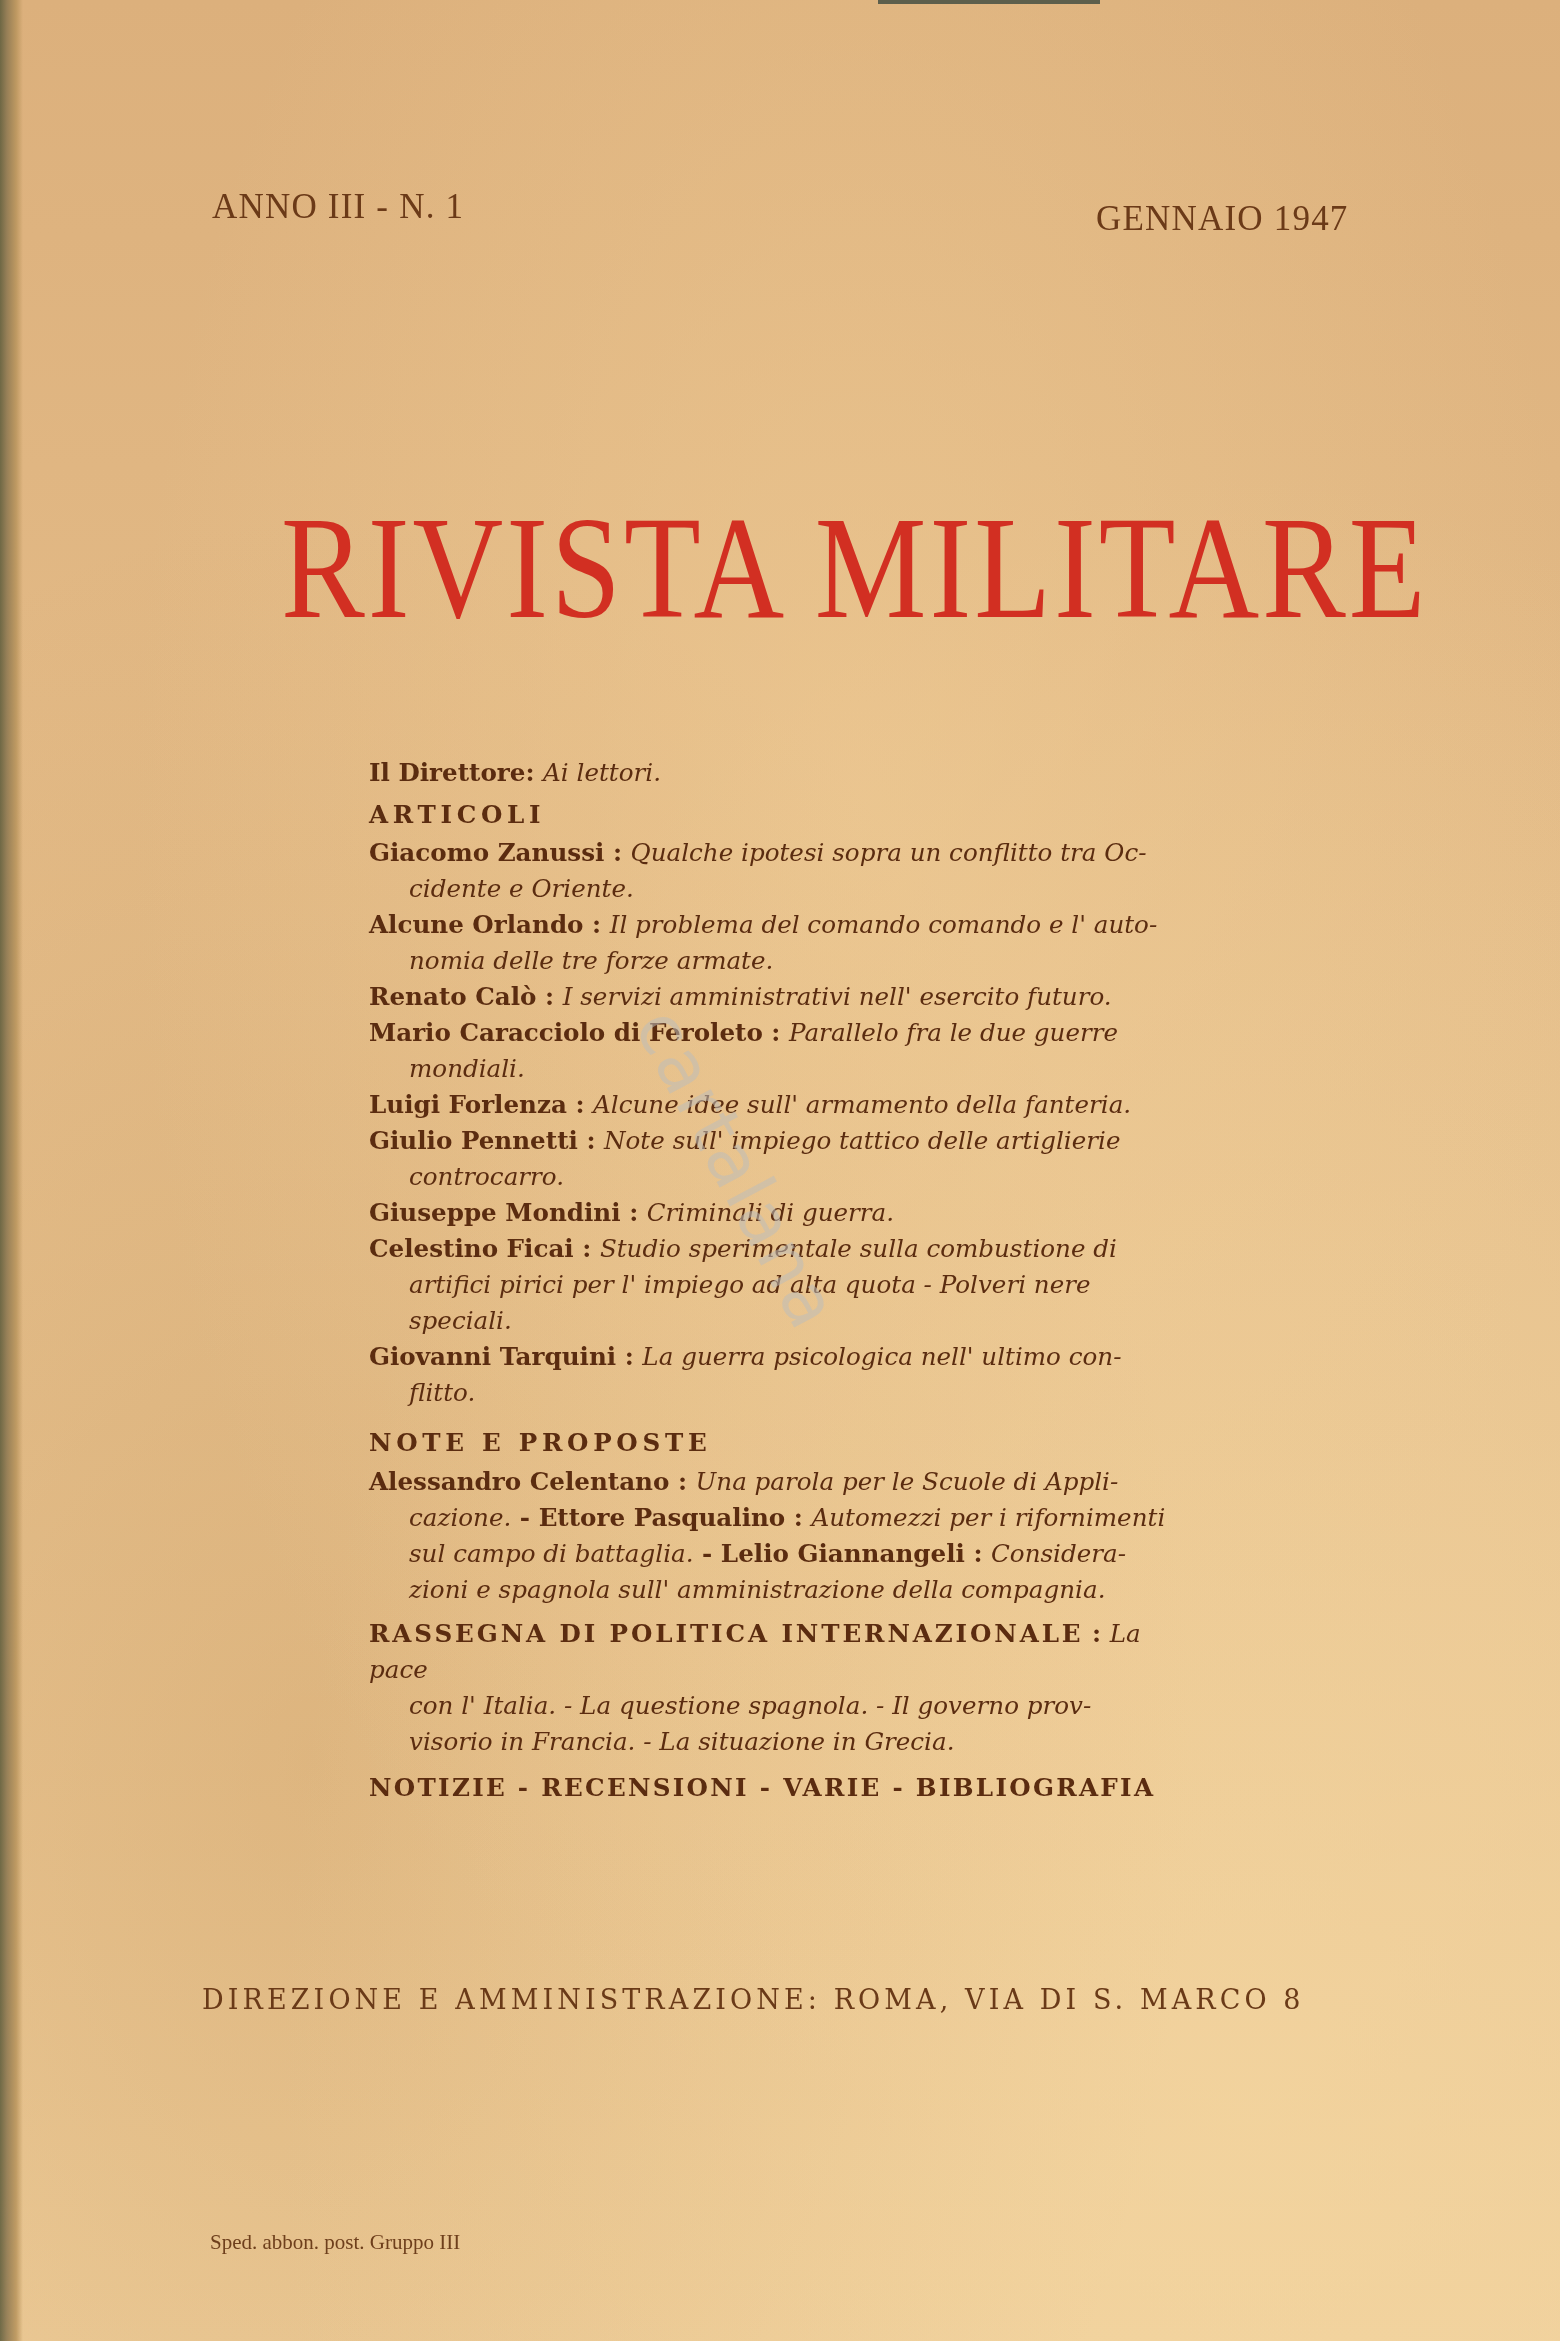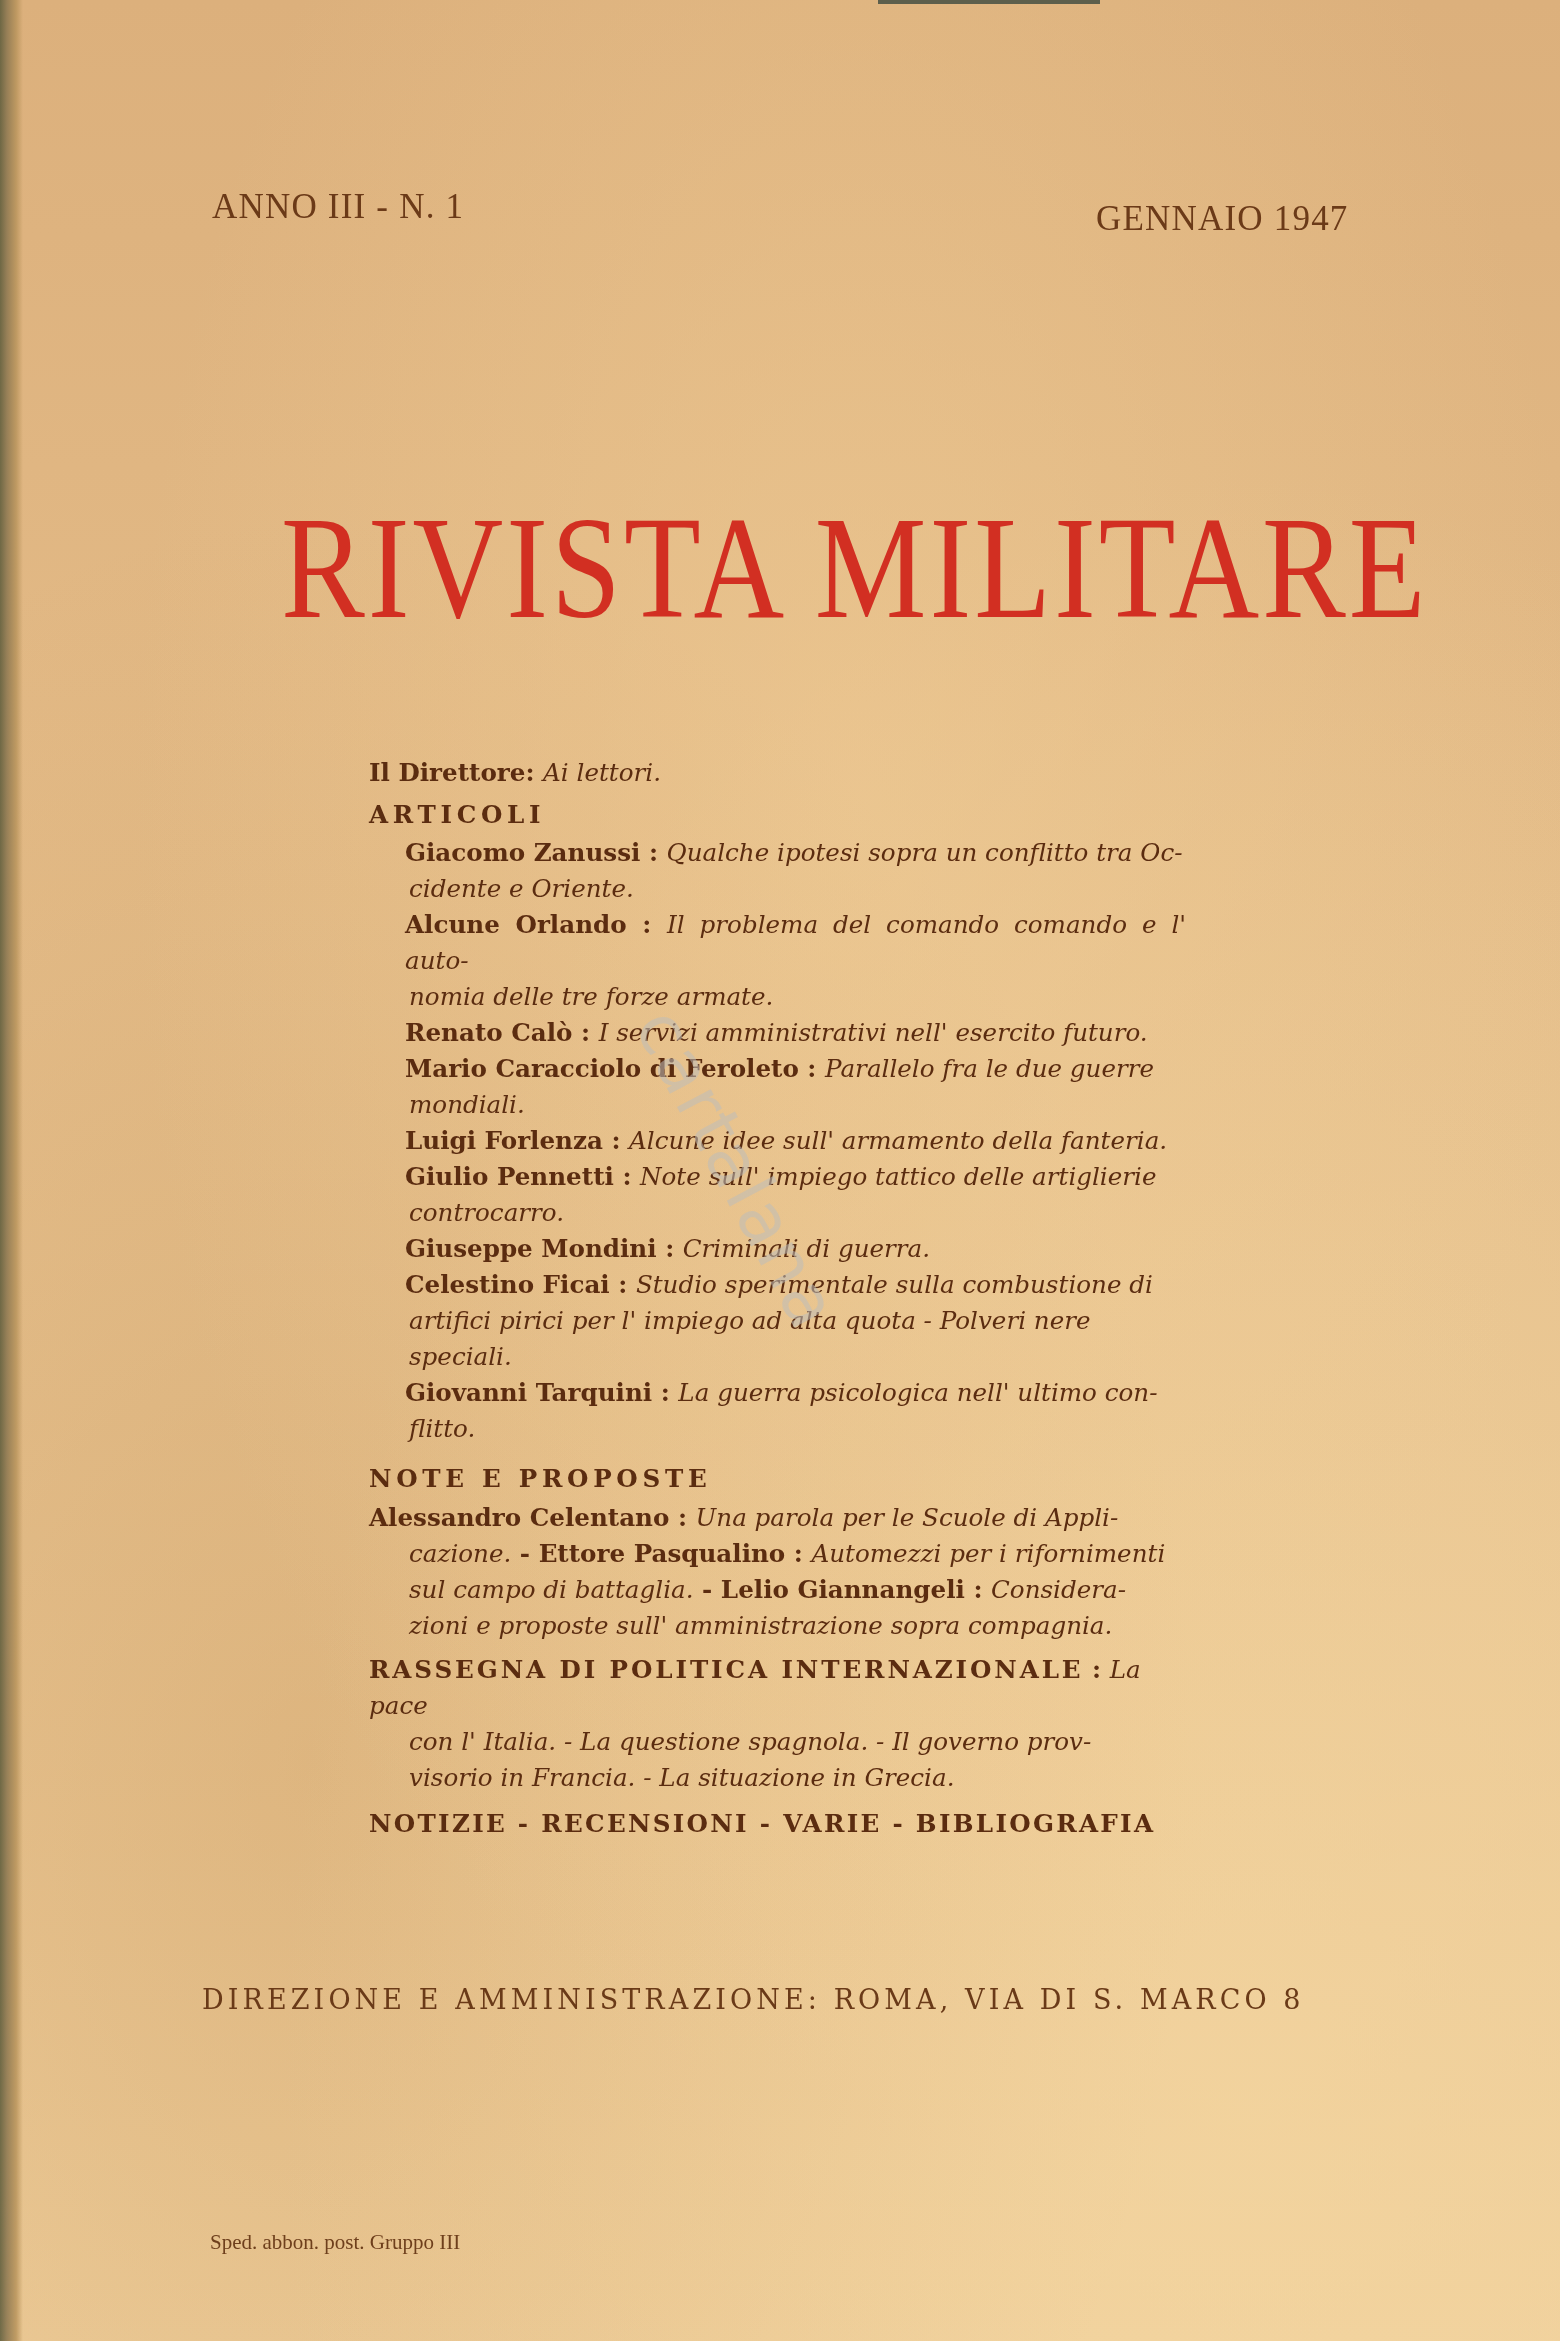--- a/index.html
+++ b/index.html
@@ -43,21 +43,21 @@
     }
     .toc .row { position: relative; }
     .toc .author { font-family: "DejaVu Serif", serif; font-weight: bold; letter-spacing: 0px; }
     .toc .work { font-family: "DejaVu Serif", serif; font-style: italic; }
     .toc .sep { font-weight: bold; }
     .toc .cont { padding-left: 40px; }
     .toc .section {
       font-family: "DejaVu Serif", serif; font-weight: bold; letter-spacing: 4.7px;
       margin-top: 5.9px; margin-bottom: 2.3px;
     }
-    .toc .entry { text-align: justify; text-align-last: left; margin-left: 36px; }
+    .toc .entry { text-align: justify; text-align-last: left; }
     .toc .gap { height: 8.2px; }
     .footer-address {
       position: absolute; left: 202px; top: 1976px; width: 1083px;
       font-family: "DejaVu Serif", serif; font-size: 27px; letter-spacing: 4.1px;
       color: #6a3a18; white-space: nowrap; margin-top: 8px;
     }
     .footer-post {
       position: absolute; left: 210px; top: 2230px;
       font-family: Liberation Serif, serif; font-size: 21px; color: #6e3f1c;
     }
@@ -134,21 +134,21 @@
 
     <div class="row">
       <span class="author">Alessandro Celentano</span><span class="sep"> : </span><span class="work">Una parola per le Scuole di Appli-</span>
     </div>
     <div class="row cont">
       <span class="work">cazione.</span><span class="sep"> - </span><span class="author">Ettore Pasqualino</span><span class="sep"> : </span><span class="work">Automezzi per i rifornimenti</span>
     </div>
     <div class="row cont">
       <span class="work">sul campo di battaglia.</span><span class="sep"> - </span><span class="author">Lelio Giannangeli</span><span class="sep"> : </span><span class="work">Considera-</span>
     </div>
-    <div class="row cont work">zioni e proposte sull' amministrazione sopra compagnia.</div>
+    <div class="row cont work">zioni e spagnola sull' amministrazione della compagnia.</div>
 
     <div class="gap"></div>
     <div class="row">
       <span class="author" style="letter-spacing:2.9px">RASSEGNA DI POLITICA INTERNAZIONALE</span><span class="sep"> : </span><span class="work">La pace</span>
     </div>
     <div class="row cont work">con l' Italia. - La questione spagnola. - Il governo prov-</div>
     <div class="row cont work">visorio in Francia. - La situazione in Grecia.</div>
 
     <div class="section" style="margin-top:10.5px;letter-spacing:2.3px">NOTIZIE - RECENSIONI - VARIE - BIBLIOGRAFIA</div>
   </div>

